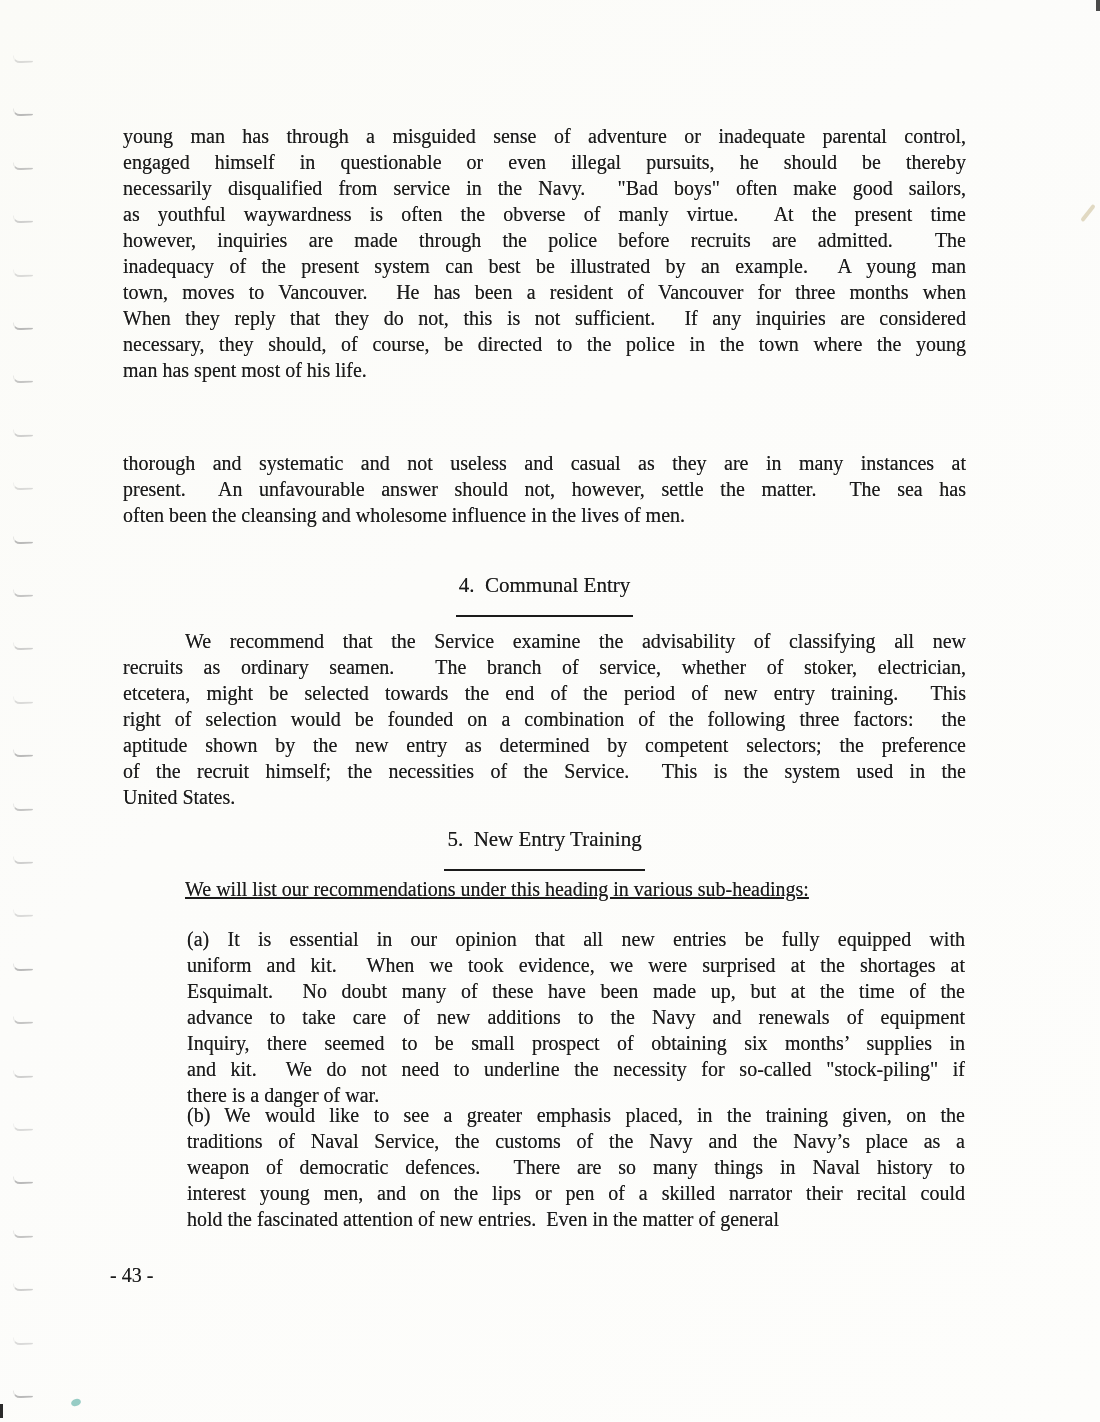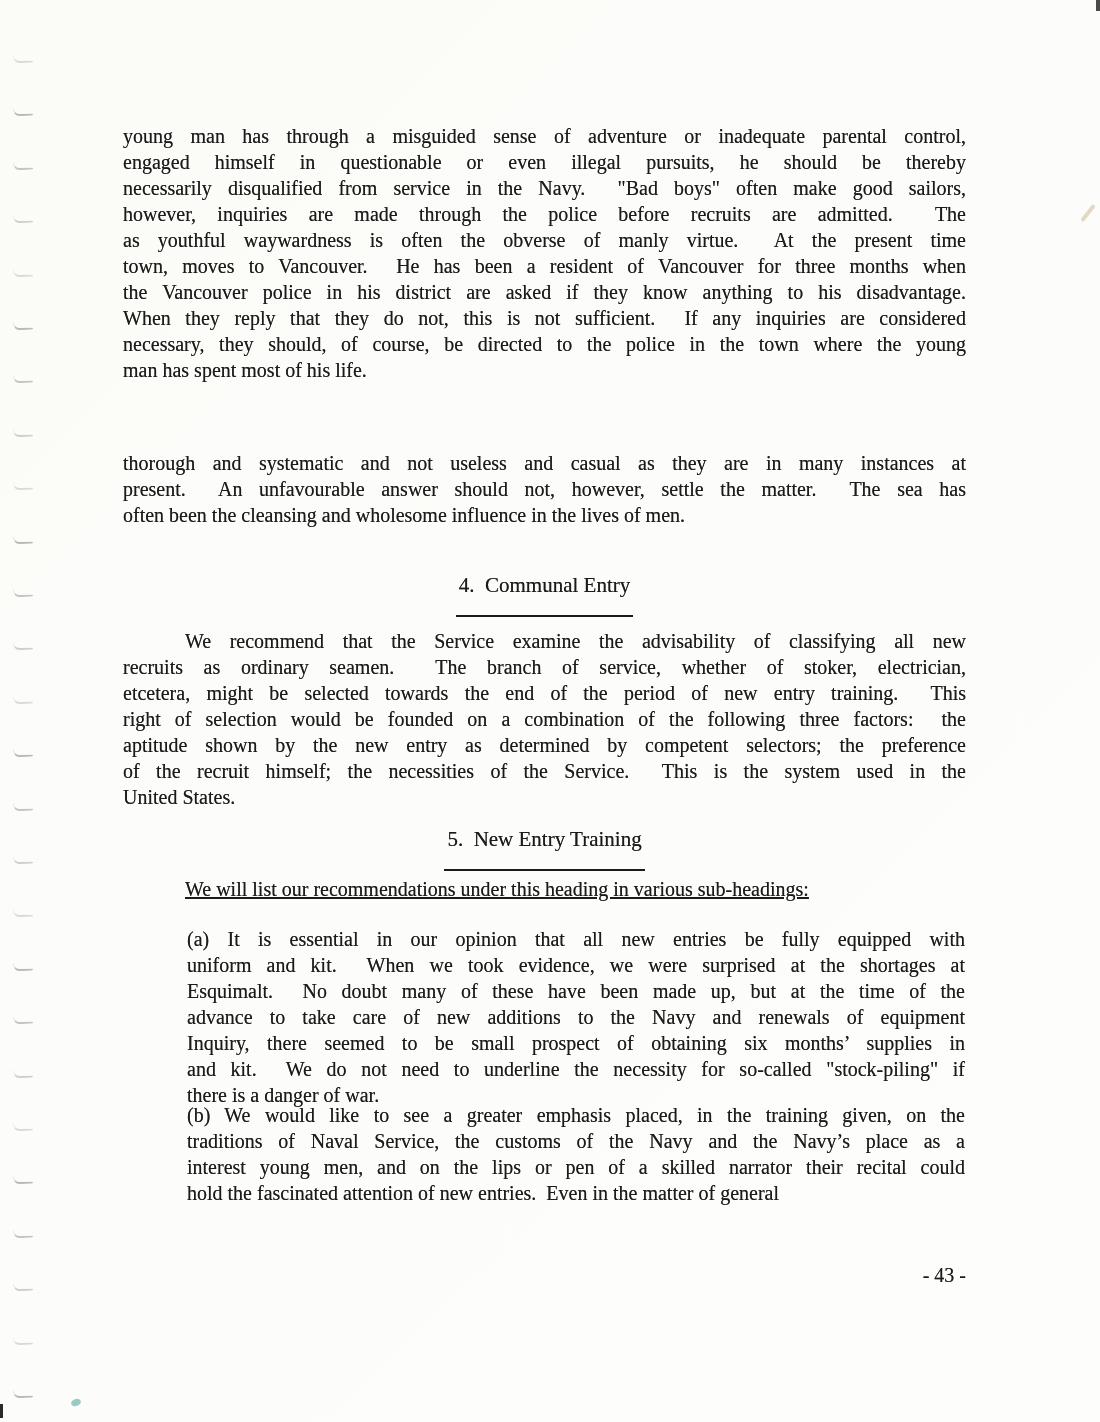--- a/index.html
+++ b/index.html
@@ -50,21 +50,21 @@
   #h4{top:572px;}
   #h5{top:826px;}
   .heading .hl{
     display:inline-block;
     border-bottom:2px solid var(--ink);
     padding:0 3px 16px 3px;
   }
   .pagenum{
     position:absolute;
     top:1262px;left:110px;width:856px;
-    text-align:right;
+    text-align:left;
     font-size:20px;line-height:26px;
     text-shadow:0 0 0.5px rgba(25,25,25,0.6);
   }
   
   .bmark{
     position:absolute;
     left:13px;width:19px;height:6px;
     border-bottom:2px solid var(--mark);
     border-left:1px solid rgba(170,170,170,0.35);
     border-bottom-left-radius:7px;
@@ -126,24 +126,24 @@
       <div class="bmark" style="top: 1229.8px; opacity: 0.66;"></div>
       <div class="bmark" style="top: 1283.2px; opacity: 0.53;"></div>
       <div class="bmark" style="top: 1336.6px; opacity: 0.4;"></div>
       <div class="bmark" style="top: 1390px; opacity: 0.79;"></div>
     </div>
 
   <div class="para" id="p1">
       <div class="line">young man has through a misguided sense of adventure or inadequate parental control,</div>
       <div class="line">engaged himself in questionable or even illegal pursuits, he should be thereby</div>
       <div class="line">necessarily disqualified from service in the Navy.&nbsp; "Bad boys" often make good sailors,</div>
+      <div class="line">as youthful waywardness is often the obverse of manly virtue.&nbsp; At the present time</div>
       <div class="line">however, inquiries are made through the police before recruits are admitted.&nbsp; The</div>
-      <div class="line">as youthful waywardness is often the obverse of manly virtue.&nbsp; At the present time</div>
+      <div class="line">inadequacy of the present system can best be illustrated by an example.&nbsp; A young man</div>
       <div class="line">town, moves to Vancouver.&nbsp; He has been a resident of Vancouver for three months when</div>
-      <div class="line">the Vancouver police in his district are asked if they know anything to his disadvantage.</div>
       <div class="line">When they reply that they do not, this is not sufficient.&nbsp; If any inquiries are considered</div>
       <div class="line">necessary, they should, of course, be directed to the police in the town where the young</div>
       <div class="line last">man has spent most of his life.</div>
     </div>
 
   <div class="para" id="p2">
       <div class="line">thorough and systematic and not useless and casual as they are in many instances at</div>
       <div class="line">present.&nbsp; An unfavourable answer should not, however, settle the matter.&nbsp; The sea has</div>
       <div class="line last">often been the cleansing and wholesome influence in the lives of men.</div>
     </div>
@@ -176,20 +176,21 @@
       <div class="line">Esquimalt.&nbsp; No doubt many of these have been made up, but at the time of the</div>
       <div class="line">advance to take care of new additions to the Navy and renewals of equipment</div>
       <div class="line">Inquiry, there seemed to be small prospect of obtaining six months’ supplies in</div>
       <div class="line">and kit.&nbsp; We do not need to underline the necessity for so-called "stock-piling" if</div>
       <div class="line last">there is a danger of war.</div>
     </div>
 
   <div class="para" id="pb">
       <div class="line">(b) We would like to see a greater emphasis placed, in the training given, on the</div>
       <div class="line">traditions of Naval Service, the customs of the Navy and the Navy’s place as a</div>
+      <div class="line">weapon of democratic defences.&nbsp; There are so many things in Naval history to</div>
       <div class="line">interest young men, and on the lips or pen of a skilled narrator their recital could</div>
       <div class="line last">hold the fascinated attention of new entries.&nbsp; Even in the matter of general</div>
     </div>
 
   <div class="pagenum">- 43 -</div>
 
   <div class="artifact smudge"></div>
   <div class="artifact teal-dot"></div>
   <div class="artifact edge-tick-bottom"></div>
   <div class="artifact edge-tick-top"></div>

